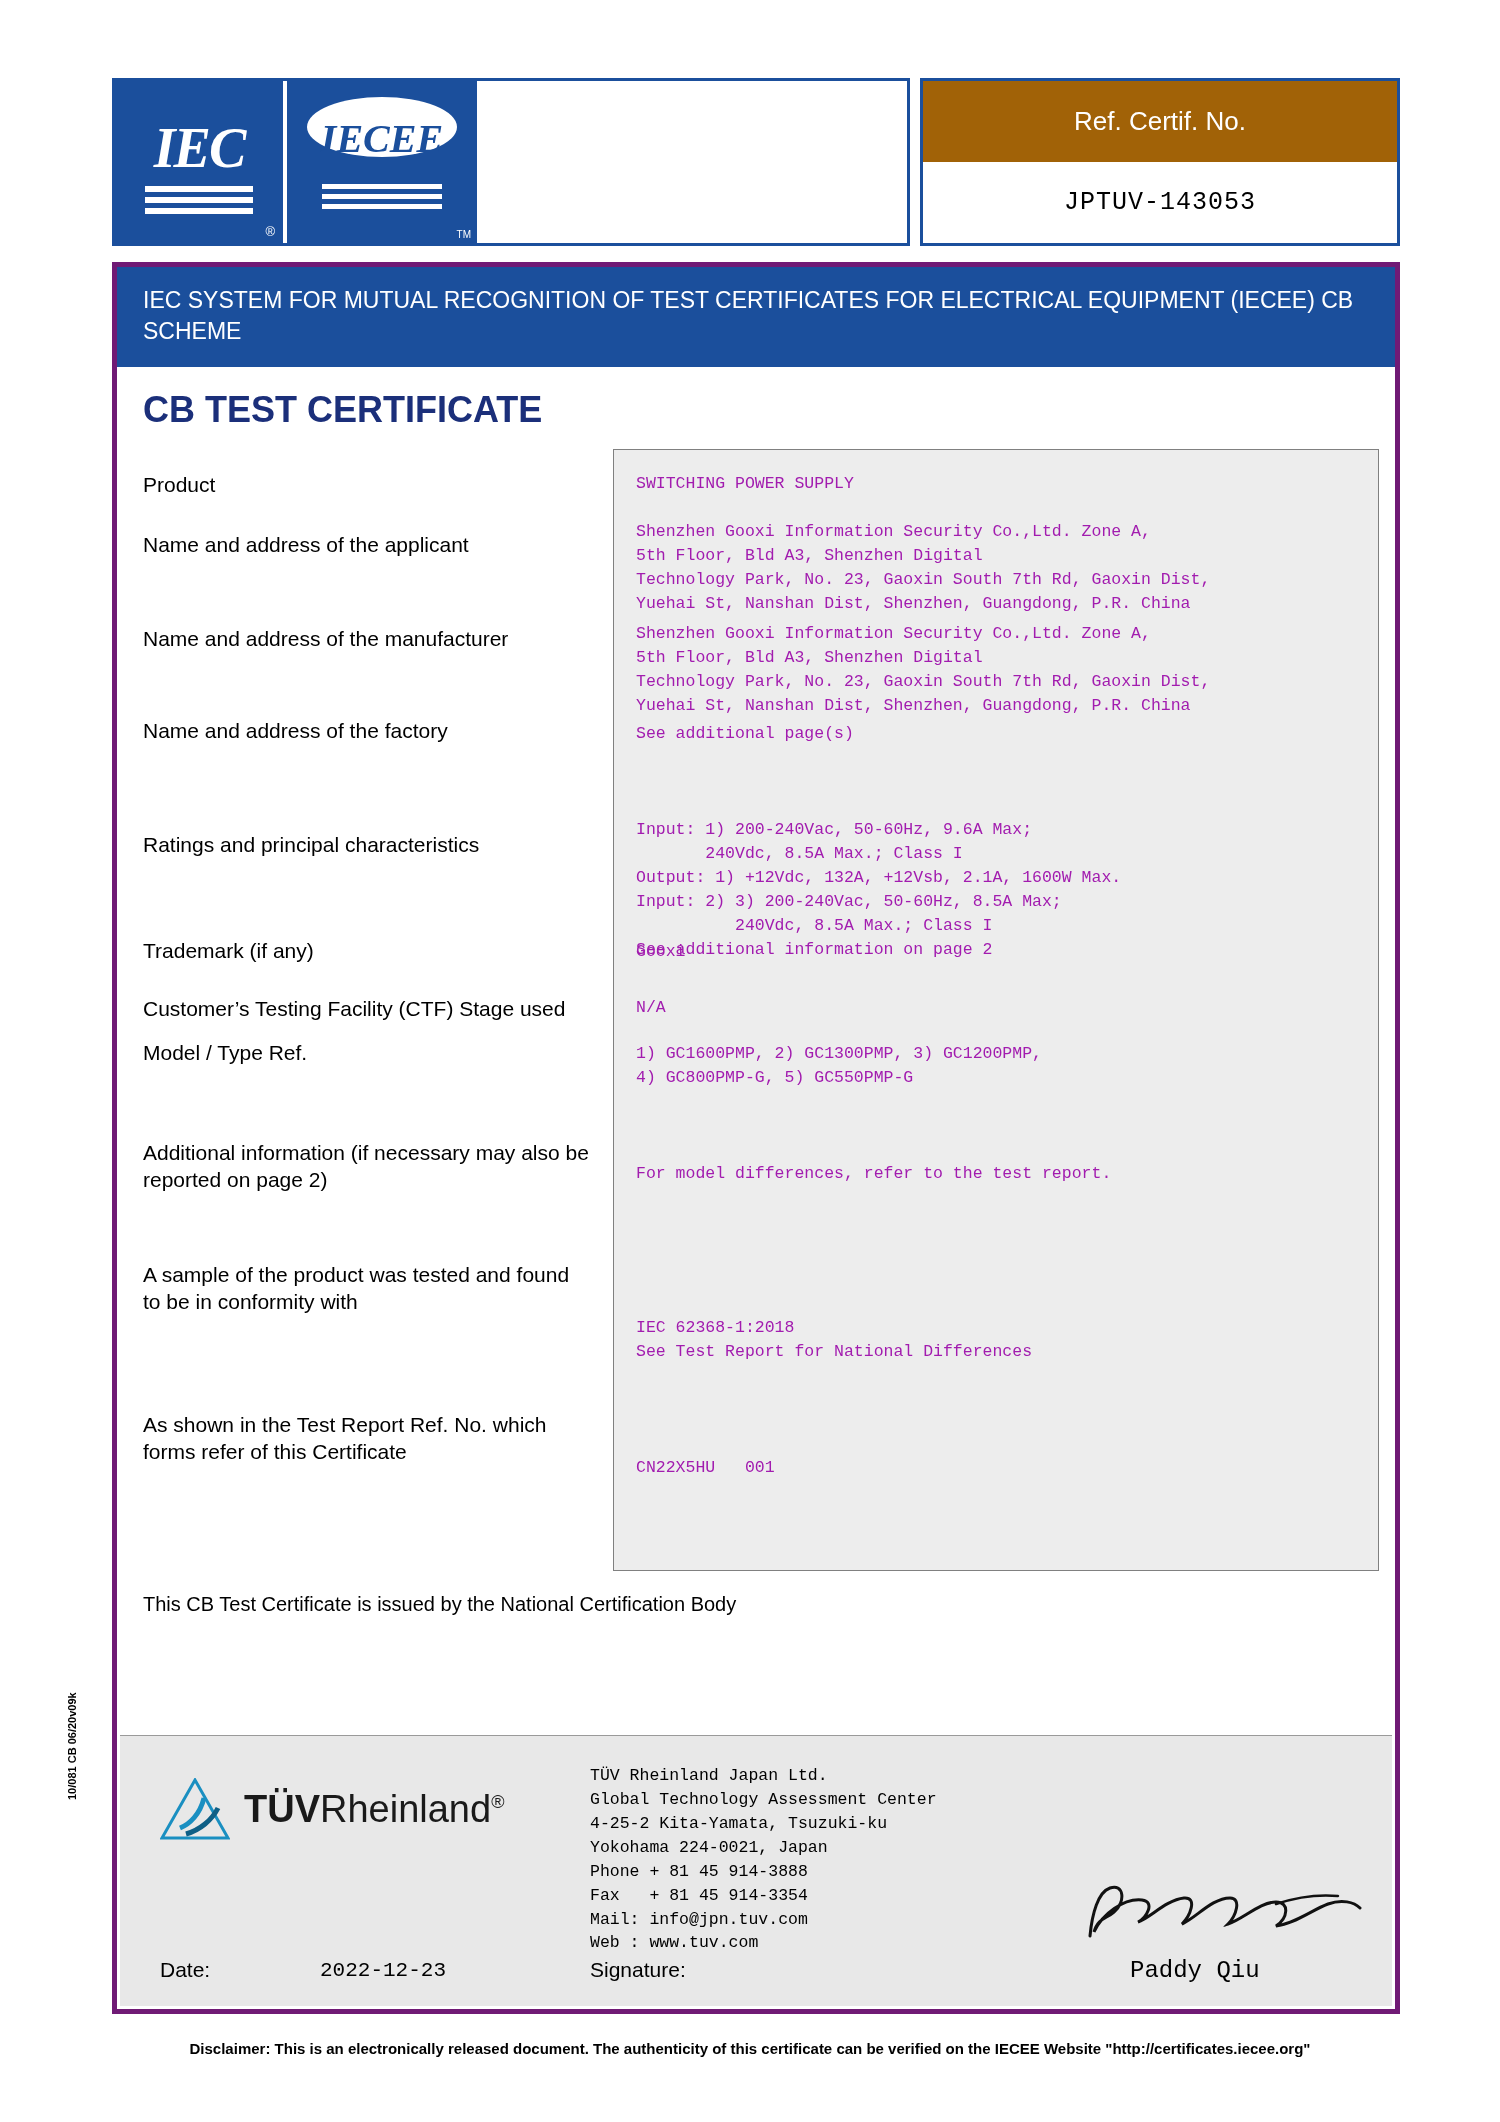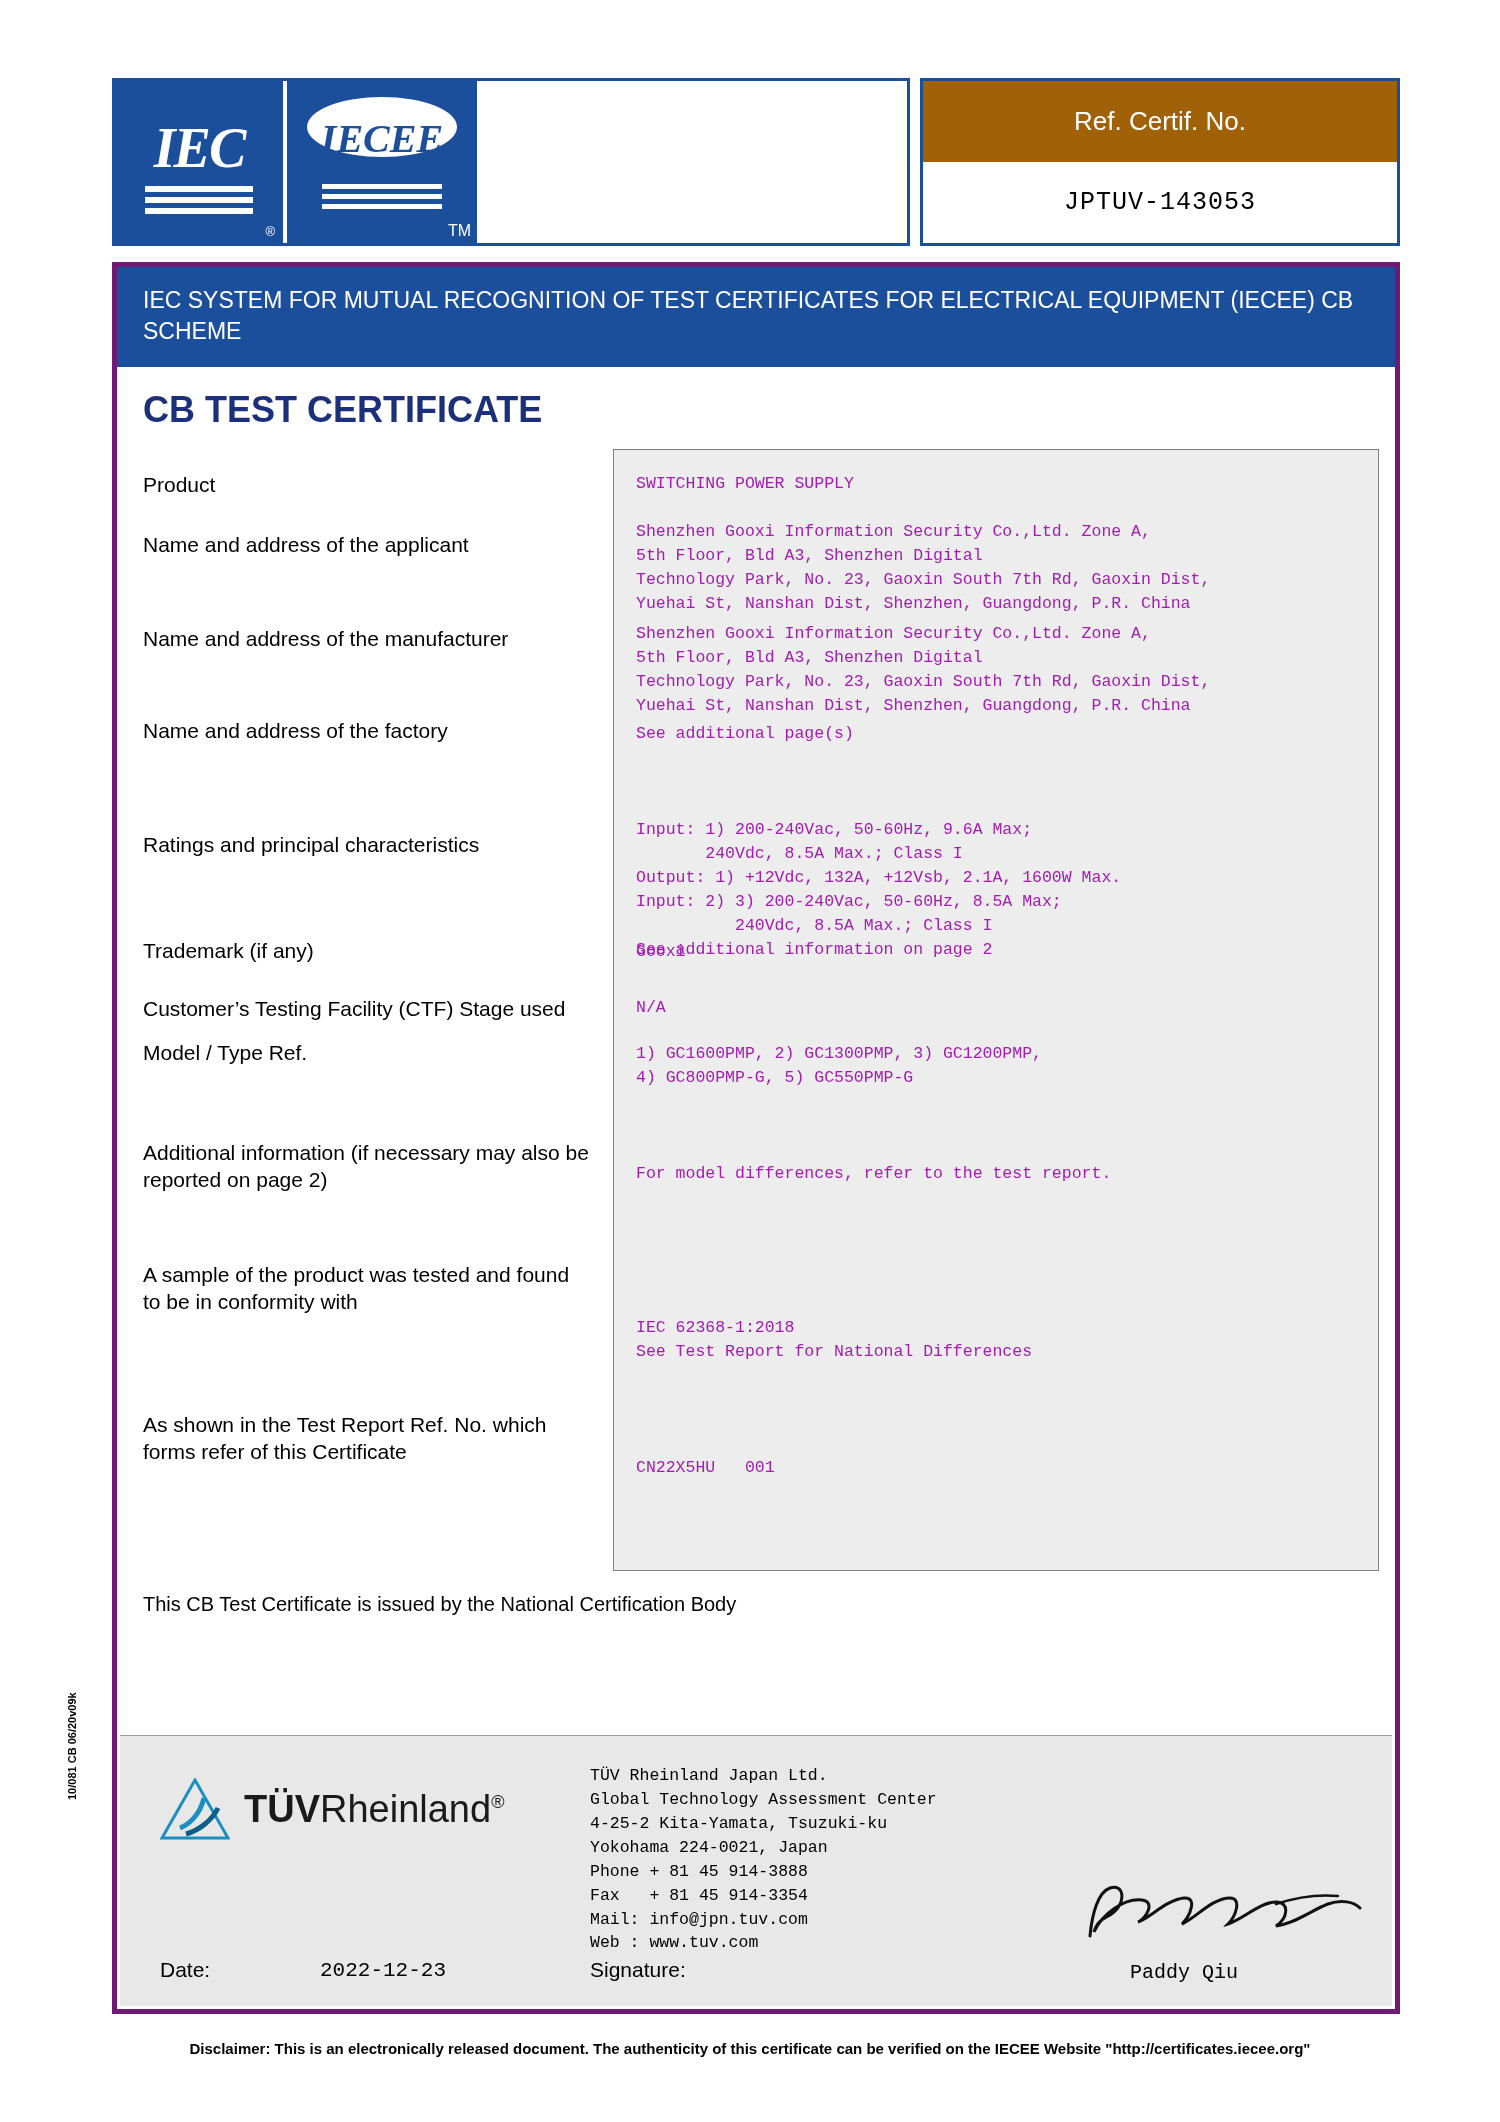--- a/index.html
+++ b/index.html
@@ -111,21 +111,21 @@
   .iecee-bars div {
     height: 5px;
     background: #ffffff;
     margin-bottom: 5px;
   }
   .iecee-tm {
     position: absolute;
     right: 6px;
     bottom: 3px;
     color: #ffffff;
-    font-size: 16px;
+    font-size: 10px;
   }
   .logo-blank {
     flex: 1;
     background: #ffffff;
   }
 
   .ref-box {
     flex: 1;
     margin-left: 10px;
     border: 3px solid #1b4f9c;
@@ -279,21 +279,21 @@
     position: absolute;
     left: 470px;
     bottom: 24px;
     font-size: 21px;
   }
   .sig-name {
     position: absolute;
     left: 1010px;
     bottom: 22px;
     font-family: "Liberation Mono", monospace;
-    font-size: 20px;
+    font-size: 24px;
     text-align: right;
   }
   .signature {
     position: absolute;
     left: 960px;
     bottom: 52px;
     width: 290px;
     height: 80px;
   }
 

